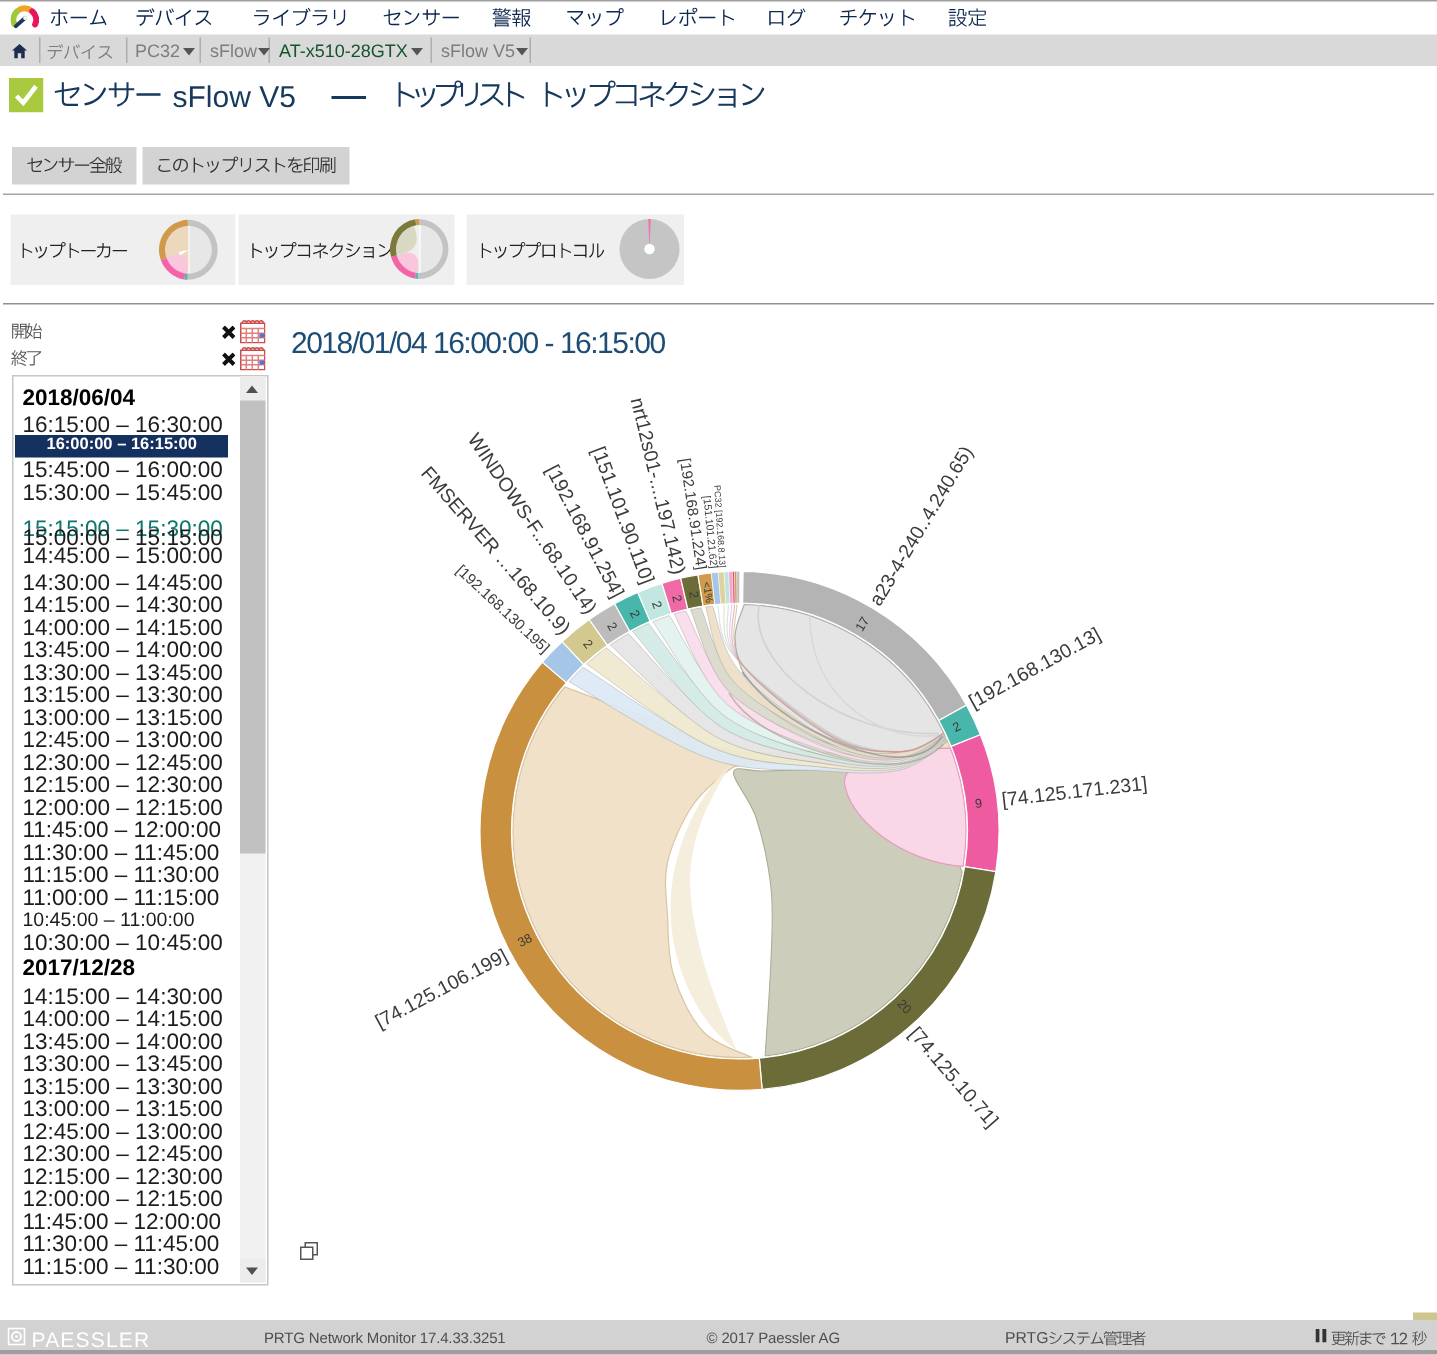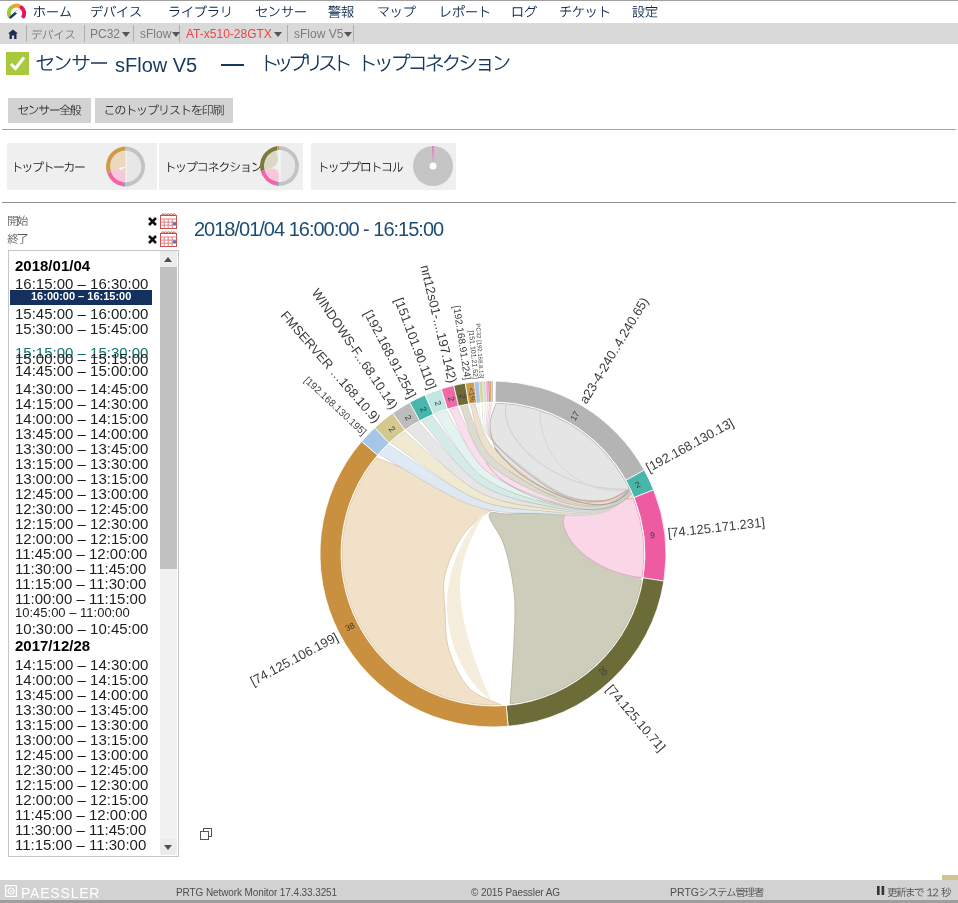--- a/index.html
+++ b/index.html
@@ -53,21 +53,21 @@
 <svg style="position:absolute;left:8px;top:29px" width="10" height="10" viewBox="0 0 13 13">
 <path d="M6.5,0.5 L13,6 L11,6 L11,13 L8,13 L8,8.5 L5,8.5 L5,13 L2,13 L2,6 L0,6 Z" fill="#1e2c4f"></path>
 </svg>
 <svg style="position:absolute;left:31px;top:28.5px;overflow:visible" width="47" height="17" viewBox="0 0 47 17">
     <path transform="translate(0,10.1)" d="M10.1 -9.7Q10.7 -8.7 11.1 -7.6L10.5 -7.4Q10 -8.6 9.5 -9.4ZM9.2 -6.9Q8.8 -7.9 8.2 -8.9L8.8 -9.2Q9.5 -8.1 9.8 -7.1ZM1.8 -8.5H8.1V-7.7H1.8ZM0.8 -4.9V-5.7H10.2V-4.9H6.1V-4.2Q6.1 -2.4 5.3 -1.4Q4.5 -0.3 2.9 0.4L2.4 -0.3Q3.9 -1 4.6 -1.8Q5.2 -2.7 5.2 -4.2V-4.9Z M21.8 -7.4Q21.2 -8.6 20.7 -9.4L21.3 -9.6Q21.9 -8.7 22.4 -7.7ZM20.5 -6.9Q20 -7.9 19.4 -8.8L20 -9.1Q20.7 -8 21.1 -7.2ZM11.7 -0.5Q12.9 -2.1 13.6 -4Q14.2 -5.8 14.3 -8.3L15.2 -8.3Q15 -5.6 14.4 -3.7Q13.7 -1.7 12.5 0ZM18.7 -8.3Q18.8 -5.8 19.5 -4Q20.1 -2.2 21.3 -0.5L20.5 0Q19.3 -1.8 18.7 -3.7Q18 -5.7 17.8 -8.3Z M32.1 -8.3Q30.7 -6.9 28.9 -5.7V0.3H28V-5.2Q26 -4 23.6 -3.1L23.3 -3.9Q25.6 -4.7 27.8 -6Q30 -7.3 31.5 -8.9Z M43.2 -0Q41.4 -1.8 39.7 -3Q38.8 -2.1 37.6 -1.3Q36.4 -0.6 35 -0L34.6 -0.8Q37.3 -1.8 39 -3.6Q40.8 -5.3 41.2 -7.5H35.4V-8.3H42.2Q42.2 -7.9 42 -7.2Q41.6 -5.3 40.2 -3.6Q42 -2.3 43.7 -0.7Z" fill="#7d7d7d"></path>
   </svg>
 <div class="abs" style="left:90px;top:27px;font-size:12px;color:#7d7d7d">PC32</div>
 <div style="position:absolute;left:122px;top:32px;width:0;height:0;border-left:4px solid transparent;border-right:4px solid transparent;border-top:5px solid #555"></div>
 <div class="abs" style="left:140px;top:27px;font-size:12px;color:#7d7d7d">sFlow</div>
 <div style="position:absolute;left:172px;top:32px;width:0;height:0;border-left:4px solid transparent;border-right:4px solid transparent;border-top:5px solid #555"></div>
-<div class="abs" style="left:186px;top:27px;font-size:12px;color:#ef4444">AT-x510-28GTX</div>
+<div class="abs" style="left:186px;top:27px;font-size:12px;color:#14532d">AT-x510-28GTX</div>
 <div style="position:absolute;left:274px;top:32px;width:0;height:0;border-left:4px solid transparent;border-right:4px solid transparent;border-top:5px solid #555"></div>
 <div class="abs" style="left:294px;top:27px;font-size:12px;color:#7d7d7d">sFlow V5</div>
 <div style="position:absolute;left:344px;top:32px;width:0;height:0;border-left:4px solid transparent;border-right:4px solid transparent;border-top:5px solid #555"></div>
 <svg style="position:absolute;left:6px;top:52px" width="23" height="23" viewBox="0 0 23 23">
 <rect width="23" height="23" fill="#a8c83d"></rect>
 <path d="M5,12 L9.5,16.5 L18,5.5" fill="none" stroke="#fff" stroke-width="3"></path>
 </svg>
 <svg style="position:absolute;left:36px;top:53px;overflow:visible" width="74" height="27" viewBox="0 0 74 27">
     <path transform="translate(0,17.6)" d="M6.6 -3.5Q6.6 -2.4 7.2 -1.9Q7.7 -1.4 8.9 -1.4H16V0H8.9Q7 0 6.1 -0.8Q5.2 -1.6 5.2 -3.5V-9.4L0.7 -8.6L0.5 -10L5.2 -10.8V-15.7H6.6V-11L16.7 -12.6L17 -11.3Q16.2 -9.3 14.7 -7.7Q13.2 -6.1 11.1 -4.8L10.3 -5.9Q12.1 -7.1 13.4 -8.3Q14.6 -9.5 15.4 -11L6.6 -9.6Z M26.1 -10.2Q23.3 -12.1 20 -13.7L20.7 -14.9Q24 -13.4 26.9 -11.4ZM20.2 -1.8Q23.7 -2.4 26.2 -3.7Q28.7 -5 30.4 -7.1Q32.2 -9.2 33.5 -12.4L34.8 -11.5Q32.8 -6.7 29.4 -4Q26 -1.3 20.6 -0.3Z M53.5 -11.7V-10.4H49.7V-8.6Q49.7 -4.8 47.9 -2.7Q46.1 -0.6 42.4 0.5L41.8 -0.8Q44.1 -1.5 45.5 -2.5Q46.9 -3.4 47.6 -4.9Q48.3 -6.4 48.3 -8.6V-10.4H41.7V-5.6H40.3V-10.4H36.5V-11.7H40.3V-15.6H41.7V-11.7H48.3V-15.7H49.7V-11.7Z M71 -6.8H55V-8.4H71Z" fill="#16395d"></path>
   </svg>
@@ -142,21 +142,21 @@
 <svg style="position:absolute;left:148px;top:235px" width="9" height="9" viewBox="0 0 9 9">
     <path d="M1,1 L8,8 M8,1 L1,8" stroke="#111" stroke-width="2.6"></path>
   </svg>
 <svg style="position:absolute;left:160px;top:231px" width="17" height="16" viewBox="0 0 17 16">
     <rect x="0.5" y="2.5" width="16" height="13" fill="#fff" stroke="#cc4b4b"></rect>
     <path d="M1.5,2.5 a1.4,1.7 0 0 1 2.8,0 a1.4,1.7 0 0 1 2.8,0 a1.4,1.7 0 0 1 2.8,0 a1.4,1.7 0 0 1 2.8,0 a1.4,1.7 0 0 1 2.8,0" fill="none" stroke="#cc4b4b" stroke-width="0.9"></path>
     <path d="M0.5,6 h16 M0.5,9.1 h16 M0.5,12.2 h16 M4.2,6 v9.5 M8.2,6 v9.5 M12.2,6 v9.5" stroke="#e08080" stroke-width="1"></path>
     <rect x="12.9" y="9.4" width="3.2" height="2.6" fill="#4a77d4"></rect>
   </svg>
 <div class="abs" style="left:8px;top:250px;width:169px;height:605px;background:#fff;border:1px solid #c6c6c6"></div>
-<div class="abs" style="left:15px;top:257px;font-size:15px;font-weight:bold;color:#000">2018/01/04</div>
+<div class="abs" style="left:15px;top:257px;font-size:15px;font-weight:bold;color:#000">2018/06/04</div>
 <div class="abs" style="left:15px;top:274.5px;font-size:15px;color:#1d1d1d">16:15:00 – 16:30:00</div>
 <div class="abs" style="left:10px;top:289.5px;width:142px;height:15px;background:#14305f"></div>
 <div class="abs" style="left:31px;top:289.5px;font-size:11px;font-weight:bold;color:#fff">16:00:00 – 16:15:00</div>
 <div class="abs" style="left:15px;top:304.5px;font-size:15px;color:#1d1d1d">15:45:00 – 16:00:00</div>
 <div class="abs" style="left:15px;top:319.5px;font-size:15px;color:#1d1d1d">15:30:00 – 15:45:00</div>
 <div class="abs" style="left:15px;top:344px;font-size:15px;color:#0f766e">15:15:00 – 15:30:00</div>
 <div class="abs" style="left:15px;top:349.5px;font-size:15px;color:#1d1d1d">15:00:00 – 15:15:00</div>
 <div class="abs" style="left:15px;top:362px;font-size:15px;color:#1d1d1d">14:45:00 – 15:00:00</div>
 <div class="abs" style="left:15px;top:379.5px;font-size:15px;color:#1d1d1d">14:30:00 – 14:45:00</div>
 <div class="abs" style="left:15px;top:394.5px;font-size:15px;color:#1d1d1d">14:15:00 – 14:30:00</div>
@@ -274,21 +274,21 @@
 <div class="abs" style="left:942px;top:875px;width:16px;height:5px;background:#cfc58f"></div>
 <div class="abs" style="left:0;top:880px;width:958px;height:20px;background:#d2d2d2"></div>
 <div class="abs" style="left:0;top:900px;width:958px;height:3px;background:#9e9e9e"></div>
 <svg style="position:absolute;left:5px;top:885px" width="12" height="12" viewBox="0 0 12 12">
 <rect x="0.6" y="0.6" width="10.8" height="10.8" fill="none" stroke="#fff" stroke-width="1.2"></rect>
 <circle cx="6" cy="6" r="3" fill="none" stroke="#fff" stroke-width="1.2"></circle>
 <circle cx="6" cy="6" r="0.9" fill="#fff"></circle>
 </svg>
 <div class="abs" style="left:21px;top:884.5px;font-size:14px;font-weight:normal;letter-spacing:0.8px;color:#fff">PAESSLER</div>
 <div class="abs" style="left:176px;top:886.5px;font-size:10px;letter-spacing:-0.1px;color:#4e4e4e">PRTG Network Monitor 17.4.33.3251</div>
-<div class="abs" style="left:471px;top:886.5px;font-size:10px;letter-spacing:-0.1px;color:#4e4e4e">© 2015 Paessler AG</div>
+<div class="abs" style="left:471px;top:886.5px;font-size:10px;letter-spacing:-0.1px;color:#4e4e4e">© 2017 Paessler AG</div>
 <div class="abs" style="left:670px;top:886px;font-size:10.5px;color:#4e4e4e">PRTG</div>
 <svg style="position:absolute;left:699px;top:886.5px;overflow:visible" width="67" height="16" viewBox="0 0 67 16">
     <path transform="translate(0,9.2)" d="M4.6 -6.2Q3.9 -6.6 3 -7Q2.2 -7.3 1.5 -7.5L1.7 -8.2Q2.4 -8 3.3 -7.6Q4.1 -7.3 4.9 -6.9ZM1.1 -0.7Q2.9 -1 4.2 -1.6Q5.6 -2.3 6.5 -3.4Q7.5 -4.5 8.3 -6.3L8.9 -5.8Q7.8 -3.2 6 -1.8Q4.1 -0.4 1.3 0ZM3.7 -3.6Q3 -4 2.1 -4.3Q1.3 -4.7 0.6 -4.9L0.8 -5.5Q1.6 -5.3 2.4 -5Q3.3 -4.6 4 -4.3Z M17.6 -0Q16.1 -1.6 14.4 -2.8Q13.6 -1.9 12.5 -1.2Q11.4 -0.5 10.2 -0L9.8 -0.7Q12.3 -1.6 13.8 -3.2Q15.4 -4.9 15.9 -6.8H10.6V-7.6H16.7Q16.7 -7.2 16.6 -6.5Q16.2 -4.8 14.9 -3.3Q16.6 -2.1 18.1 -0.6Z M19.8 -7.8H26.6V-7.1H19.8ZM27.5 -5.2V-4.5H23.7V-3.9Q23.7 -2.3 23 -1.3Q22.3 -0.3 20.8 0.3L20.4 -0.4Q21.8 -0.9 22.4 -1.7Q22.9 -2.5 22.9 -3.9V-4.5H18.9V-5.2Z M36 0Q35.9 -0.4 35.5 -1.1Q32.3 -0.7 28.1 -0.4L28.1 -1.1L29.1 -1.2Q30.6 -4.5 31.7 -8.2L32.4 -8Q31.3 -4.2 30 -1.2Q33 -1.5 35.2 -1.8Q34.4 -3.4 33.7 -4.7L34.3 -5Q35.6 -2.9 36.7 -0.3Z M38.2 -7.4Q37.8 -6.9 37.1 -6.4L36.7 -6.8Q37.8 -7.6 38.3 -8.8L38.9 -8.7Q38.8 -8.3 38.6 -8H41.6V-7.4H39.8Q40.2 -6.9 40.4 -6.5L39.8 -6.3Q39.6 -6.8 39.2 -7.4ZM46.3 -8V-7.4H44.4Q44.7 -7 44.9 -6.5L44.4 -6.3Q44 -7 43.7 -7.4H42.7Q42.4 -7 42.1 -6.6L41.6 -6.9Q42.3 -7.7 42.7 -8.8L43.3 -8.7Q43.2 -8.3 43 -8ZM41.2 -6.7H41.8V-5.9H46.1V-4.2H45.4V-5.3H37.7V-4.2H37.1V-5.9H41.2ZM44.6 -2.7H39.2V-1.9H45.2V0.8H44.5V0.2H39.2V0.8H38.5V-4.6H44.6ZM43.9 -3.2V-4.1H39.2V-3.2ZM44.5 -0.3V-1.3H39.2V-0.3Z M52.7 -1.8V-0.2H55.6V0.4H49.3V-0.2H52.1V-1.8H49.6V-2.4H52.1V-3.9H49.8V-8.4H55.1V-3.9H52.7V-2.4H55.3V-1.8ZM48 -1.5Q48.6 -1.7 49.2 -2L49.3 -1.4Q47.9 -0.7 46.2 -0.3L46 -0.9Q46.5 -1 47.4 -1.3V-4.5H46.2V-5.1H47.4V-7.7H46.1V-8.3H49.3V-7.7H48V-5.1H49V-4.5H48ZM52.1 -6.4V-7.9H50.4V-6.4ZM52.7 -6.4H54.5V-7.9H52.7ZM52.1 -5.9H50.4V-4.4H52.1ZM52.7 -5.9V-4.4H54.5V-5.9Z M64.7 -5H61.2Q60.4 -4.5 59.5 -3.9H63.5V0.8H62.8V0.2H58.1V0.8H57.5V-2.9Q56.5 -2.4 55.5 -2.1L55.2 -2.7Q58.1 -3.7 60.1 -5H55.4V-5.6H59.2V-7H56V-7.6H59.2V-8.8H59.9V-7.6H62.4V-7H59.9V-5.6H61Q62.6 -6.8 63.9 -8.4L64.4 -8Q63.3 -6.7 62 -5.6H64.7ZM62.8 -3.3H58.4Q58.2 -3.2 58.1 -3.2V-2.2H62.8ZM58.1 -1.6V-0.4H62.8V-1.6Z" fill="#4e4e4e"></path>
   </svg>
 <svg style="position:absolute;left:877px;top:886px" width="8" height="9" viewBox="0 0 8 9">
 <rect x="0" y="0" width="2.6" height="9" fill="#333"></rect>
     <rect x="4.6" y="0" width="2.6" height="9" fill="#333"></rect>
 </svg>
 <svg style="position:absolute;left:888px;top:886.5px;overflow:visible" width="65" height="16" viewBox="0 0 65 16">
     <path transform="translate(0,9.2)" d="M9.1 -7.7H4.7V-6.6H8.2V-2.4H4.6Q4.4 -1.4 3.6 -0.7Q4.5 -0.3 5.7 -0.1Q7 0 9.1 0L9 0.7Q6.7 0.6 5.4 0.4Q4 0.2 3.1 -0.3Q2 0.4 -0 0.7L-0.2 0.1Q1.5 -0.2 2.5 -0.7Q2 -1.1 1.3 -1.8L1.8 -2.2Q2.4 -1.5 3 -1.1Q3.7 -1.6 3.9 -2.4H0.7V-6.6H4.1V-7.7H-0.2V-8.3H9.1ZM4.1 -4.8V-6H1.4V-4.8ZM7.6 -4.8V-6H4.7V-4.8ZM1.4 -3H4Q4.1 -3.3 4.1 -3.6V-4.3H1.4ZM7.6 -3V-4.3H4.7V-3.7Q4.7 -3.3 4.7 -3Z M11.3 -7.8H13.3V-7.2H8.9V-7.8H10.7V-8.8H11.3ZM18.3 -5.4V-4.8H16.9V0.8H16.3V-4.8H14.6Q14.6 -2.8 14.2 -1.5Q13.9 -0.2 13.2 0.8L12.7 0.3Q13.4 -0.7 13.7 -1.9Q14 -3.2 14 -5.1V-7.8Q16.3 -8.1 17.7 -8.7L18 -8.2Q16.8 -7.6 14.6 -7.3V-5.4ZM13 -1 12.6 -0.6 11.4 -1.9Q11.4 -1.9 11.4 -1.9Q11.3 -1.9 11.3 -1.9V0.8H10.7V-2.5H10.7Q10.6 -1.8 10.2 -1.2Q9.8 -0.5 8.9 0.2L8.5 -0.4Q9.3 -1 9.8 -1.7Q10.4 -2.4 10.6 -3H8.7V-3.6H10.7V-4.8H8.6V-5.3H11.4Q11.8 -6.1 12.1 -7.1L12.6 -6.9Q12.5 -6.5 12.4 -6.1Q12.2 -5.6 12 -5.3H13.4V-4.8H11.3V-3.6H13.4V-3H11.3V-2.2H11.4L11.5 -2.4Q11.6 -2.4 11.7 -2.4Q11.8 -2.4 11.9 -2.3ZM10 -5.5Q9.7 -6.2 9.4 -6.9L10 -7.1Q10.4 -6.3 10.5 -5.7Z M26 -0Q24.4 -1.2 22.9 -1.8V-1.2Q22.9 0.4 20.8 0.4Q19.9 0.4 19.4 -0Q18.8 -0.5 18.8 -1.2Q18.8 -2 19.3 -2.4Q19.9 -2.9 20.9 -2.9Q21.4 -2.9 22.2 -2.7V-4.2Q20.7 -4.2 18.9 -4.3L18.9 -5Q20.2 -4.9 22.2 -4.9V-6.4Q20.7 -6.4 18.5 -6.5L18.5 -7.2Q20.7 -7.1 22.2 -7.1V-8.4H22.9V-7.1Q24.8 -7.2 26.2 -7.3L26.3 -6.6Q24.5 -6.5 22.9 -6.4V-4.9Q24.7 -4.9 26 -5L26 -4.3Q24.9 -4.2 22.9 -4.2V-2.5Q24.5 -1.9 26.4 -0.6ZM22.2 -2Q21.5 -2.2 20.9 -2.2Q20.2 -2.2 19.9 -1.9Q19.5 -1.7 19.5 -1.2Q19.5 -0.8 19.9 -0.5Q20.2 -0.3 20.8 -0.3Q21.5 -0.3 21.8 -0.5Q22.2 -0.7 22.2 -1.2Z M34.3 0.2Q32 0.1 30.9 -0.7Q29.7 -1.5 29.7 -3Q29.7 -4.1 30.3 -4.9Q30.8 -5.8 31.7 -6.3Q32.2 -6.6 32.9 -6.7V-6.8Q29.5 -6.5 26.9 -6.3L26.8 -7.1Q30.7 -7.4 35.3 -7.6L35.3 -6.9Q34.8 -6.9 34.4 -6.8Q34 -6.8 33.6 -6.6Q32.8 -6.4 32.1 -5.9Q31.4 -5.4 30.9 -4.7Q30.5 -3.9 30.5 -3.2Q30.5 -1.9 31.4 -1.3Q32.3 -0.7 34.4 -0.5ZM35.3 -4Q34.7 -4.9 34.1 -5.6L34.7 -5.9Q35.4 -5 35.8 -4.3ZM34.1 -3.4Q33.6 -4.2 33 -5L33.6 -5.3Q34.2 -4.5 34.7 -3.7Z M44.7 -0.8V0H39.6V-0.8H41.8V-7H41.7L39.8 -5.2L39.2 -5.8L41.3 -7.7H42.7V-0.8Z M45.1 0V-0.9L47.7 -3.3Q48.9 -4.5 48.9 -5.4V-5.6Q48.9 -6.3 48.6 -6.7Q48.2 -7 47.5 -7Q46.2 -7 45.8 -5.7L45.1 -6Q45.3 -6.8 45.9 -7.3Q46.5 -7.8 47.5 -7.8Q48.3 -7.8 48.8 -7.5Q49.3 -7.3 49.6 -6.8Q49.9 -6.3 49.9 -5.6Q49.9 -4.8 49.4 -4.1Q49 -3.5 48.2 -2.7L46.1 -0.8H50.2V0Z M58.8 -2.3 58.6 -2.9H59.9V-8.8H60.5V-3Q60.5 -2.3 59.8 -2.3ZM57.4 -2.4 56.9 -2 55.9 -3.8Q55.9 -3.8 55.9 -3.8Q55.9 -3.8 55.9 -3.8V0.8H55.3V-4H55.2Q55.2 -3.3 54.8 -2.6Q54.5 -1.9 53.9 -1.1L53.5 -1.6Q54.3 -2.6 54.7 -3.5Q55.1 -4.4 55.2 -5.3H53.5V-5.9H55.3V-7.5Q54.6 -7.3 53.8 -7.2L53.6 -7.7Q54.5 -7.9 55.4 -8.1Q56.3 -8.4 56.9 -8.7L57.3 -8.2Q56.7 -7.9 55.9 -7.6V-5.9H57.3V-5.3H55.9V-4.1H55.9L56.1 -4.2Q56.1 -4.3 56.2 -4.3Q56.3 -4.3 56.4 -4.1ZM61.8 -7.7Q62.3 -7 62.6 -6Q63 -5.1 63.2 -4.3L62.6 -4Q62.4 -4.9 62 -5.8Q61.7 -6.7 61.3 -7.5ZM57.3 -4.1Q58.1 -5.4 58.4 -7.7L59.1 -7.5Q58.9 -6.5 58.6 -5.5Q58.3 -4.5 57.8 -3.7ZM56.7 0.1Q58.8 -0.4 60.1 -1.3Q61.4 -2.2 62 -3.6L62.6 -3.3Q61.8 -1.8 60.5 -0.8Q59.1 0.2 57 0.8Z" fill="#4e4e4e"></path>

